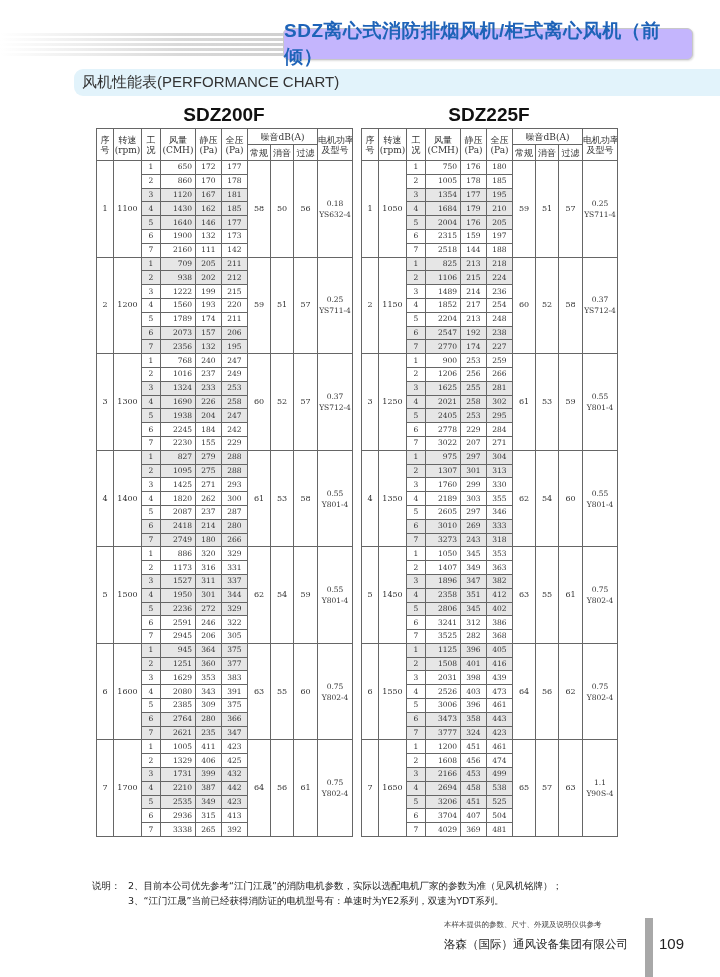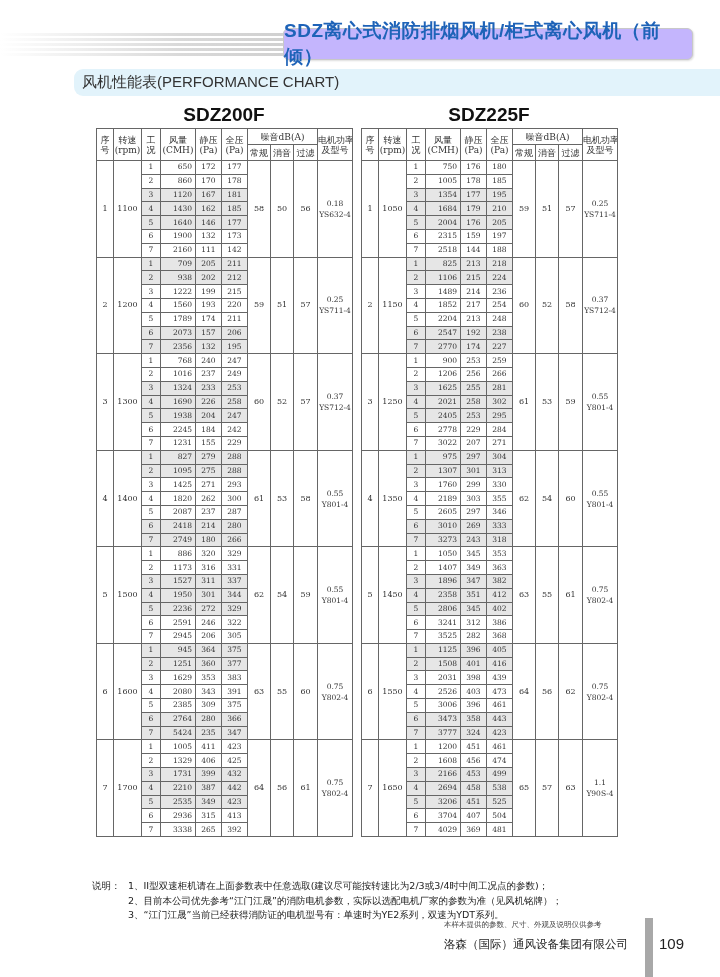--- a/index.html
+++ b/index.html
@@ -248,21 +248,21 @@
         <td class="c-tp">247</td>
       </tr>
       <tr>
         <td class="c-wk">6</td>
         <td class="flow">2245</td>
         <td class="c-sp">184</td>
         <td class="c-tp">242</td>
       </tr>
       <tr>
         <td class="c-wk">7</td>
-        <td class="flow">1231</td>
+        <td class="flow">2230</td>
         <td class="c-sp">155</td>
         <td class="c-tp">229</td>
       </tr>
       <tr class="sh">
         <td rowspan="7" class="grp">4</td>
         <td rowspan="7" class="grp">1400</td>
         <td class="c-wk">1</td>
         <td class="flow">827</td>
         <td class="c-sp">279</td>
         <td class="c-tp">288</td>
@@ -401,21 +401,21 @@
         <td class="c-tp">375</td>
       </tr>
       <tr class="sh">
         <td class="c-wk">6</td>
         <td class="flow">2764</td>
         <td class="c-sp">280</td>
         <td class="c-tp">366</td>
       </tr>
       <tr class="sh">
         <td class="c-wk">7</td>
-        <td class="flow">5424</td>
+        <td class="flow">2621</td>
         <td class="c-sp">235</td>
         <td class="c-tp">347</td>
       </tr>
       <tr>
         <td rowspan="7" class="grp">7</td>
         <td rowspan="7" class="grp">1700</td>
         <td class="c-wk">1</td>
         <td class="flow">1005</td>
         <td class="c-sp">411</td>
         <td class="c-tp">423</td>
@@ -873,21 +873,20 @@
         <td class="flow">4029</td>
         <td class="c-sp">369</td>
         <td class="c-tp">481</td>
       </tr>
     </tbody>
   </table>
 
 <div class="notes">
   <div class="lbl">说明：</div>
   <div class="items">
-    <div>1、II型双速柜机请在上面参数表中任意选取(建议尽可能按转速比为2/3或3/4时中间工况点的参数)；</div>
     <div>2、目前本公司优先参考“江门江晟”的消防电机参数，实际以选配电机厂家的参数为准（见风机铭牌）；</div>
     <div>3、“江门江晟”当前已经获得消防证的电机型号有：单速时为YE2系列，双速为YDT系列。</div>
   </div>
 </div>
 
 <div class="footer-small">本样本提供的参数、尺寸、外观及说明仅供参考</div>
 <div class="footer-company">洛森（国际）通风设备集团有限公司</div>
 <div class="footer-bar"></div>
 <div class="page-num">109</div>
 

